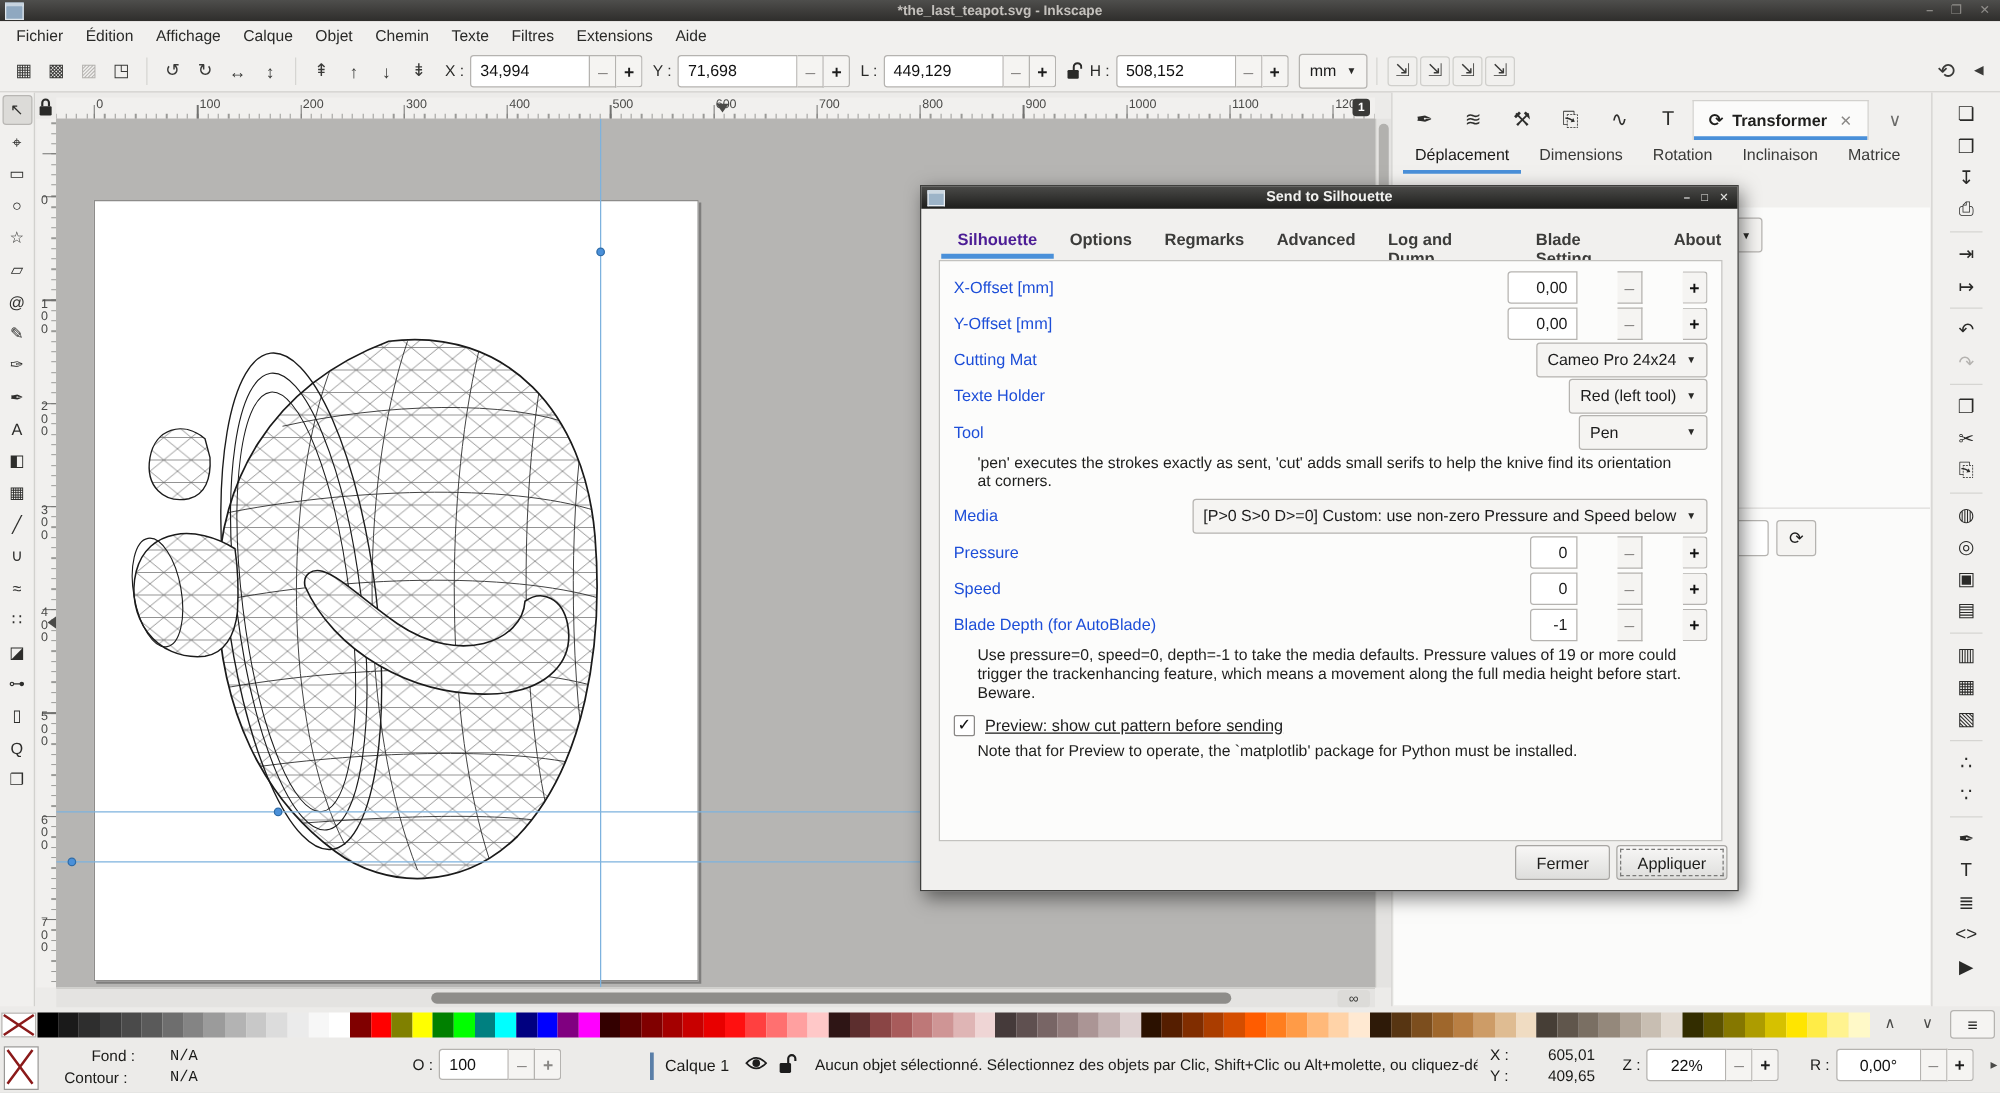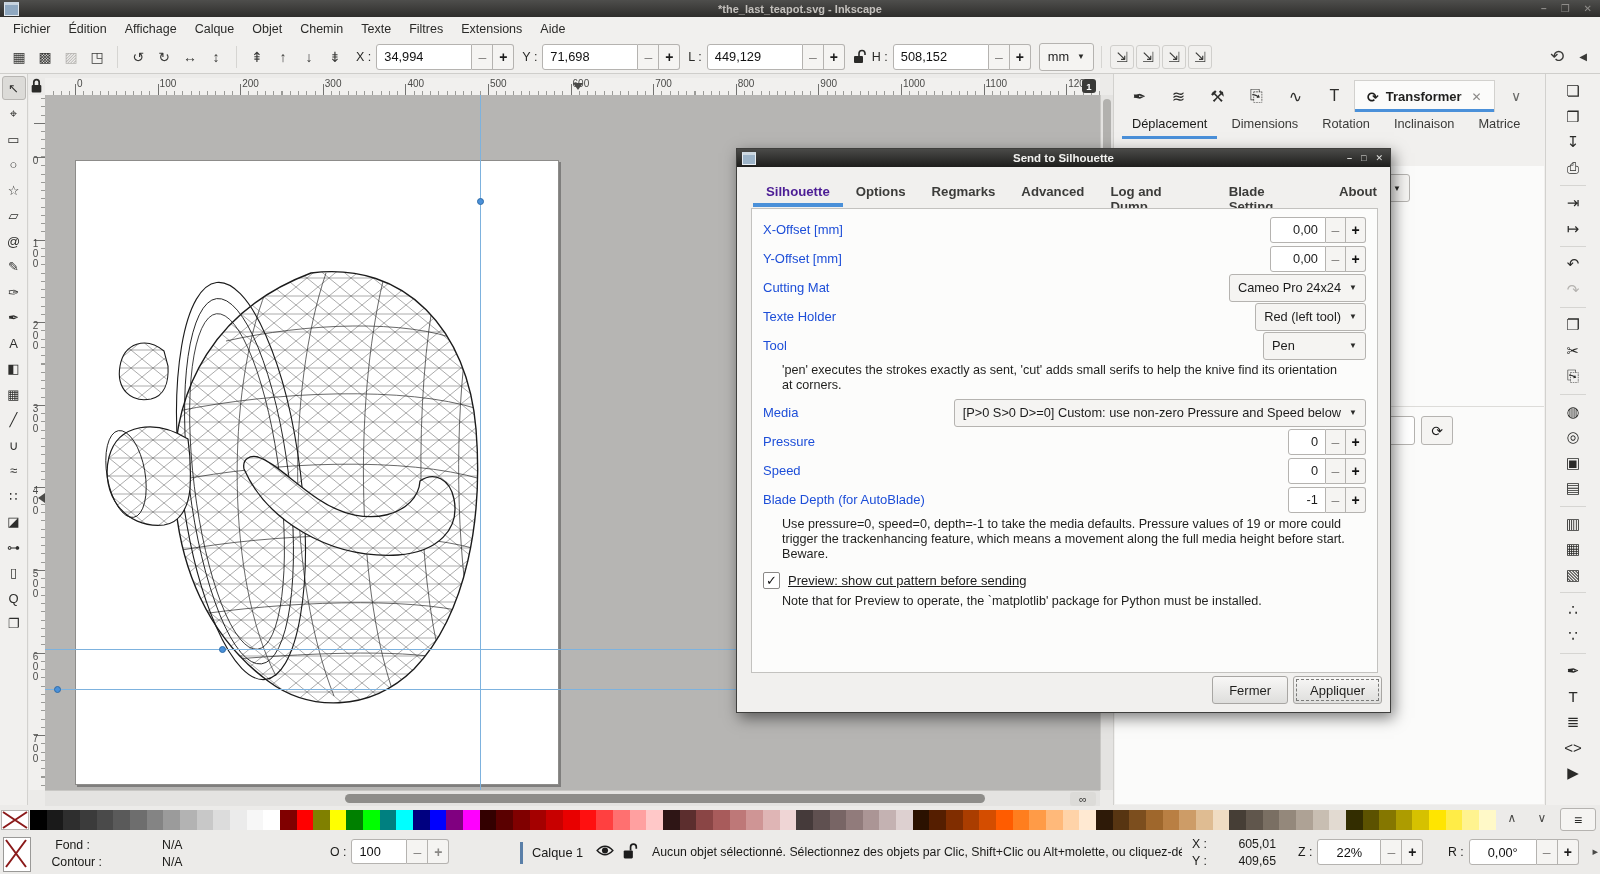--- a/index.html
+++ b/index.html
@@ -89,21 +89,21 @@
   #pal-none{position:absolute;left:1px;top:4px;width:28px;height:20px;background:#fff;border:1px solid #b5b3b0;box-sizing:border-box;}
   #pal-swatches{position:absolute;left:30px;top:4px;width:1466px;height:20px;display:flex;}
   #pal-swatches div{flex:1;}
   #pal-up{position:absolute;left:1498px;top:5px;width:28px;height:18px;text-align:center;font-size:12px;color:#4a4a48;}
   #pal-down{position:absolute;left:1528px;top:5px;width:28px;height:18px;text-align:center;font-size:12px;color:#4a4a48;}
   #pal-menu{position:absolute;left:1560px;top:2px;width:36px;height:23px;background:#f5f4f2;border:1px solid #b5b3b0;border-radius:3px;display:flex;align-items:center;justify-content:center;font-size:14px;color:#2a2a28;box-sizing:border-box;}
   
   #statusbar{position:absolute;left:0;top:833px;width:1600px;height:41px;background:#ecebe9;font-size:12.3px;color:#1a1a18;}
   #fs-indicator{position:absolute;left:3px;top:4px;width:26px;height:33px;background:#fff;border:1px solid #9a9997;}
   .fslbl{position:absolute;width:68px;text-align:right;color:#1a1a18;}
-  .fsval{position:absolute;left:162px;width:60px;color:#1a1a18;}
+  .fsval{position:absolute;left:136px;width:60px;color:#1a1a18;font-family:Liberation Mono, monospace;}
   #opac{position:absolute;left:330px;top:6px;display:flex;align-items:center;gap:5px;}
   #opac .spin .val{min-width:40px;}
   #layer-sep{position:absolute;left:520px;top:9px;width:3px;height:22px;background:#5a7fa8;}
   #layer-name{position:absolute;left:532px;top:12px;font-size:12.8px;}
   #layer-eye{position:absolute;left:596px;top:10px;width:18px;height:18px;}
   #layer-lock{position:absolute;left:622px;top:9px;width:16px;height:19px;}
   #status-msg{position:absolute;left:652px;top:12px;width:530px;white-space:nowrap;overflow:hidden;font-size:12.3px;}
   #coords{position:absolute;left:1192px;top:3px;line-height:17px;}
   #coords .crow{display:flex;}
   #coords .clab{width:26px;}
@@ -121,21 +121,21 @@
   #dlg-tabs{position:absolute;left:16px;top:31px;height:27px;display:flex;}
   .dtab{padding:4px 13px 6px;font-weight:bold;font-size:13.2px;color:#3c3c3a;}
   .dtab.active{color:#4c1d95;box-shadow:inset 0 -4px 0 #4a90d9;}
   #dlg-body{position:absolute;left:14px;top:59px;width:627px;height:465px;background:#fcfcfb;border:1px solid #c3c2bf;box-sizing:border-box;padding-top:6px;}
   .drow{display:flex;align-items:center;height:29px;padding:0 11px;}
   .drow .dlabel{flex:1;font-size:13px;color:#1d4ed8;}
   .dhelp{padding:3px 14px 5px 30px;font-size:12.6px;color:#1f1f1d;line-height:1.2;}
   .dcheckrow{display:flex;align-items:center;gap:8px;padding:4px 11px 2px;}
   .dcheckrow .cbox{width:15px;height:15px;background:#fff;border:1px solid #8a8886;border-radius:2px;display:flex;align-items:center;justify-content:center;font-size:13px;font-weight:bold;color:#111;}
   .dcheckrow .clabel{font-size:13px;text-decoration:underline;}
-  .dspin{display:flex;height:26px;}
+  .dspin{display:flex;height:26px;gap:32px;}
   .dspin .val{background:#fff;border:1px solid #b5b3b0;border-radius:3px 0 0 3px;display:flex;align-items:center;justify-content:flex-end;padding:0 7px;width:40px;font-size:12.8px;}
   .dspin .dec,.dspin .inc{width:19px;background:#f5f4f2;border:1px solid #b5b3b0;border-left:none;display:flex;align-items:center;justify-content:center;font-size:14px;}
   .dspin .dec{color:#8a8886;}
   .dspin .inc{border-radius:0 3px 3px 0;color:#111;font-weight:bold;}
   #dlg-buttons{position:absolute;right:8px;bottom:8px;display:flex;gap:5px;}
   .dbtn{height:26px;padding:0 16px;background:linear-gradient(#f8f7f6,#dededc);border:1px solid #a8a6a3;border-radius:3px;font-size:13px;color:#1f1f1d;display:flex;align-items:center;}
   .dbtn.focus{outline:1px dashed #7a7a78;outline-offset:-4px;}
   svg{display:block;}
 </style>
 </head>
@@ -538,21 +538,21 @@
   <div id="pal-down">∨</div>
   <div id="pal-menu">≡</div>
 </div>
 
 <div id="statusbar">
   <div id="fs-indicator">
     <svg width="24" height="31" viewBox="0 0 24 31">
         <path d="M2,2 L22,29 M22,2 L2,29" stroke="#8b1a1a" stroke-width="2"></path>
       </svg>
   </div>
-  <div class="fslbl" style="left:22px;top:5px">Fond :</div>
+  <div class="fslbl" style="left:40px;top:5px">Fond :</div>
   <div class="fsval" style="top:5px">N/A</div>
   <div class="fslbl" style="left:34px;top:22px">Contour :</div>
   <div class="fsval" style="top:22px">N/A</div>
   <div id="opac">
     <span>O :</span>
     <div class="spin" style="height:25px">
       <div class="val">100</div>
       <div class="dec">–</div>
       <div class="inc" style="color:#8a8886">+</div>
     </div>

